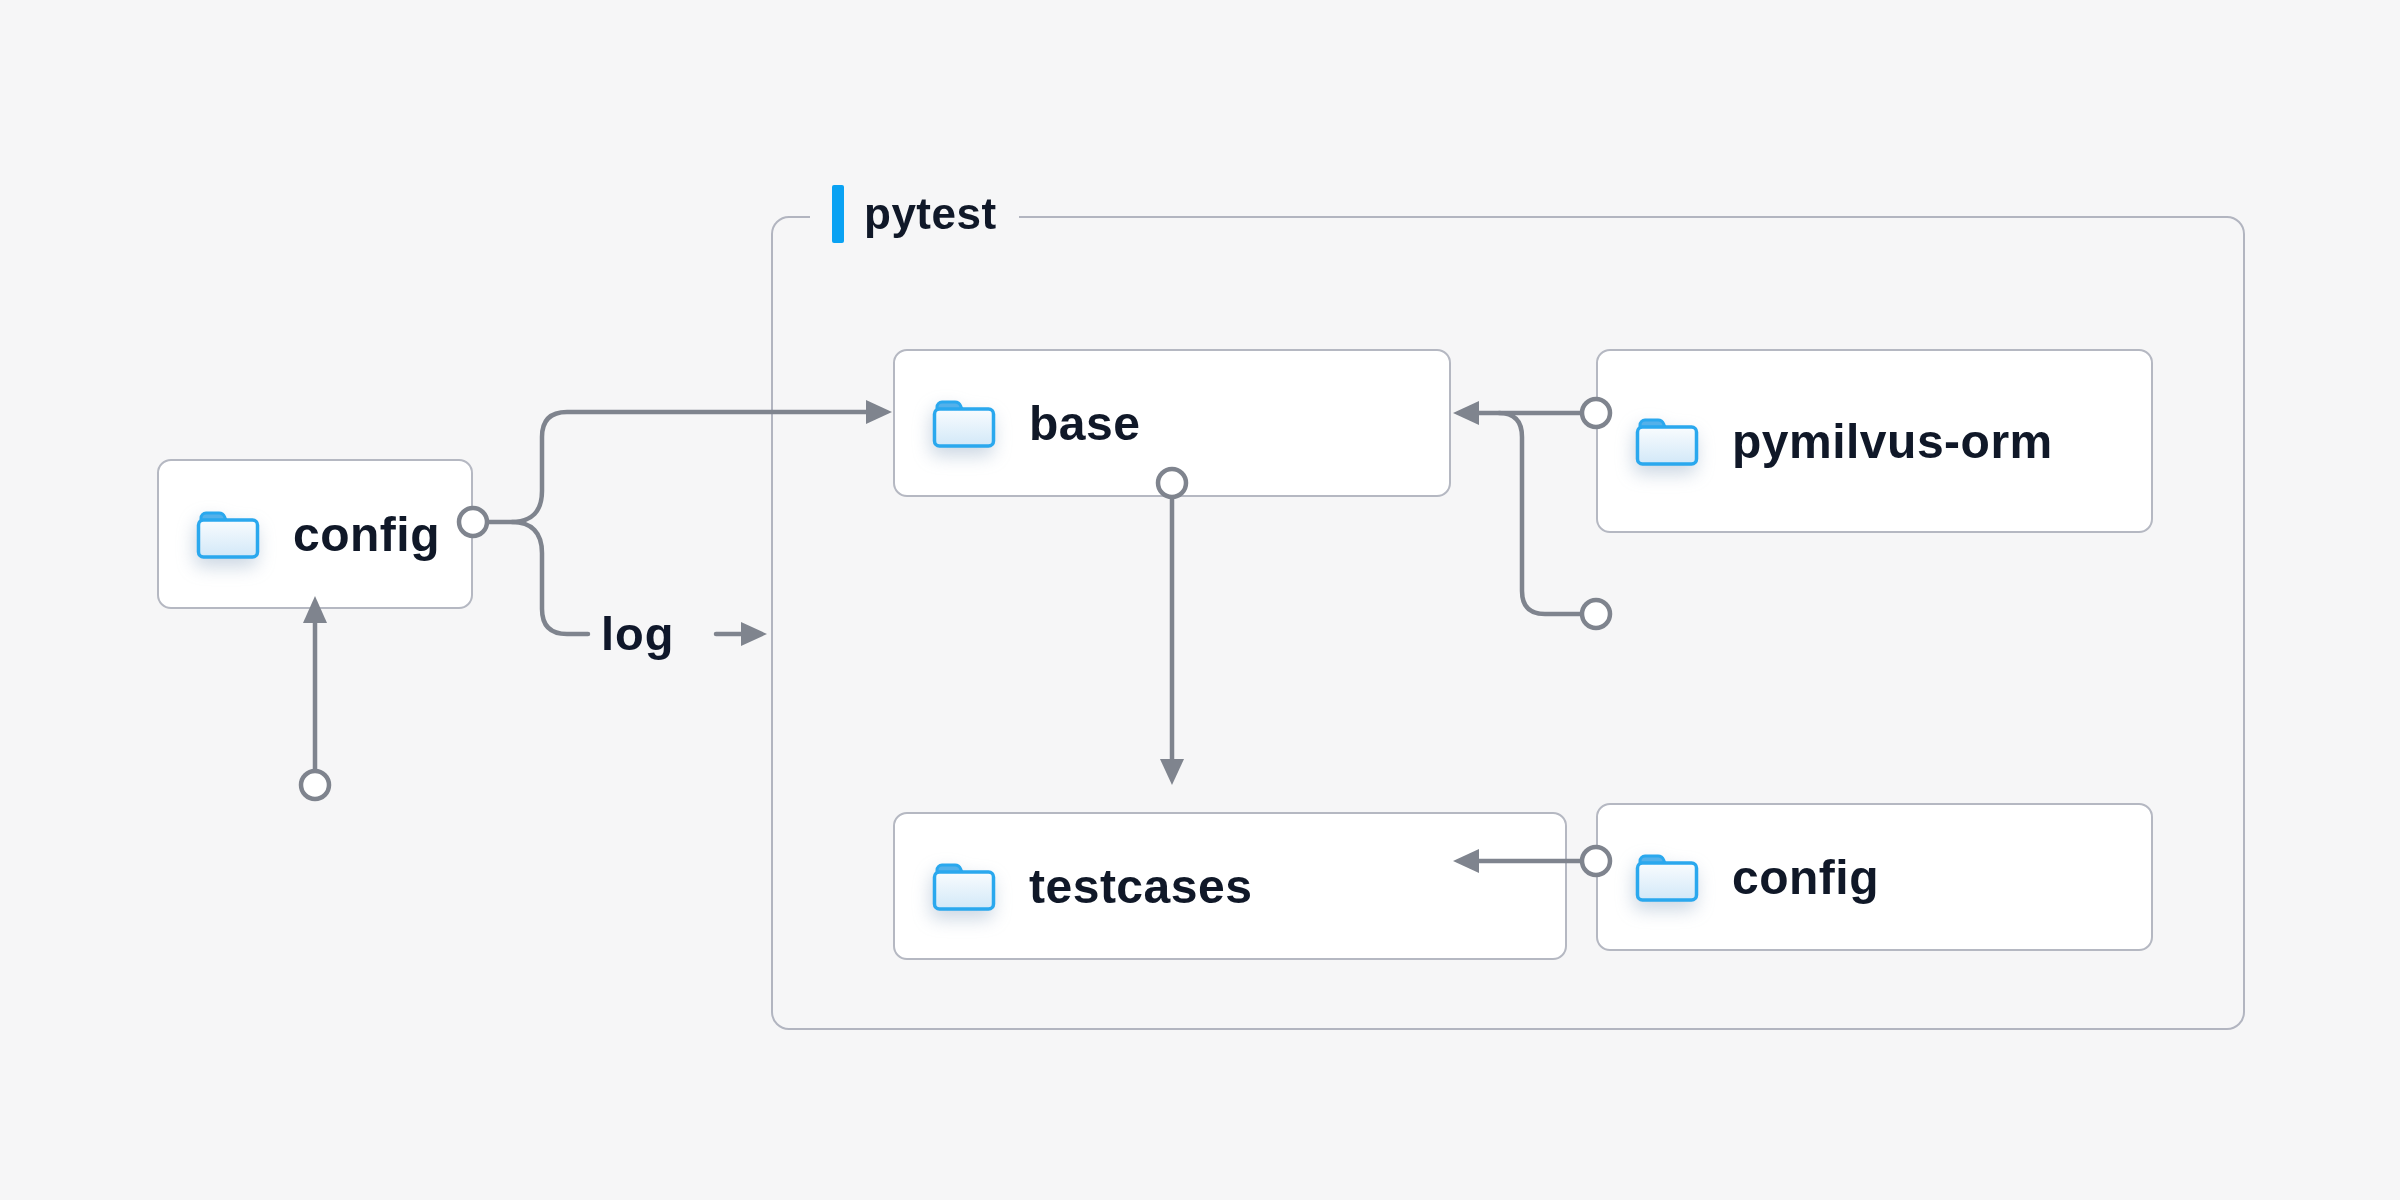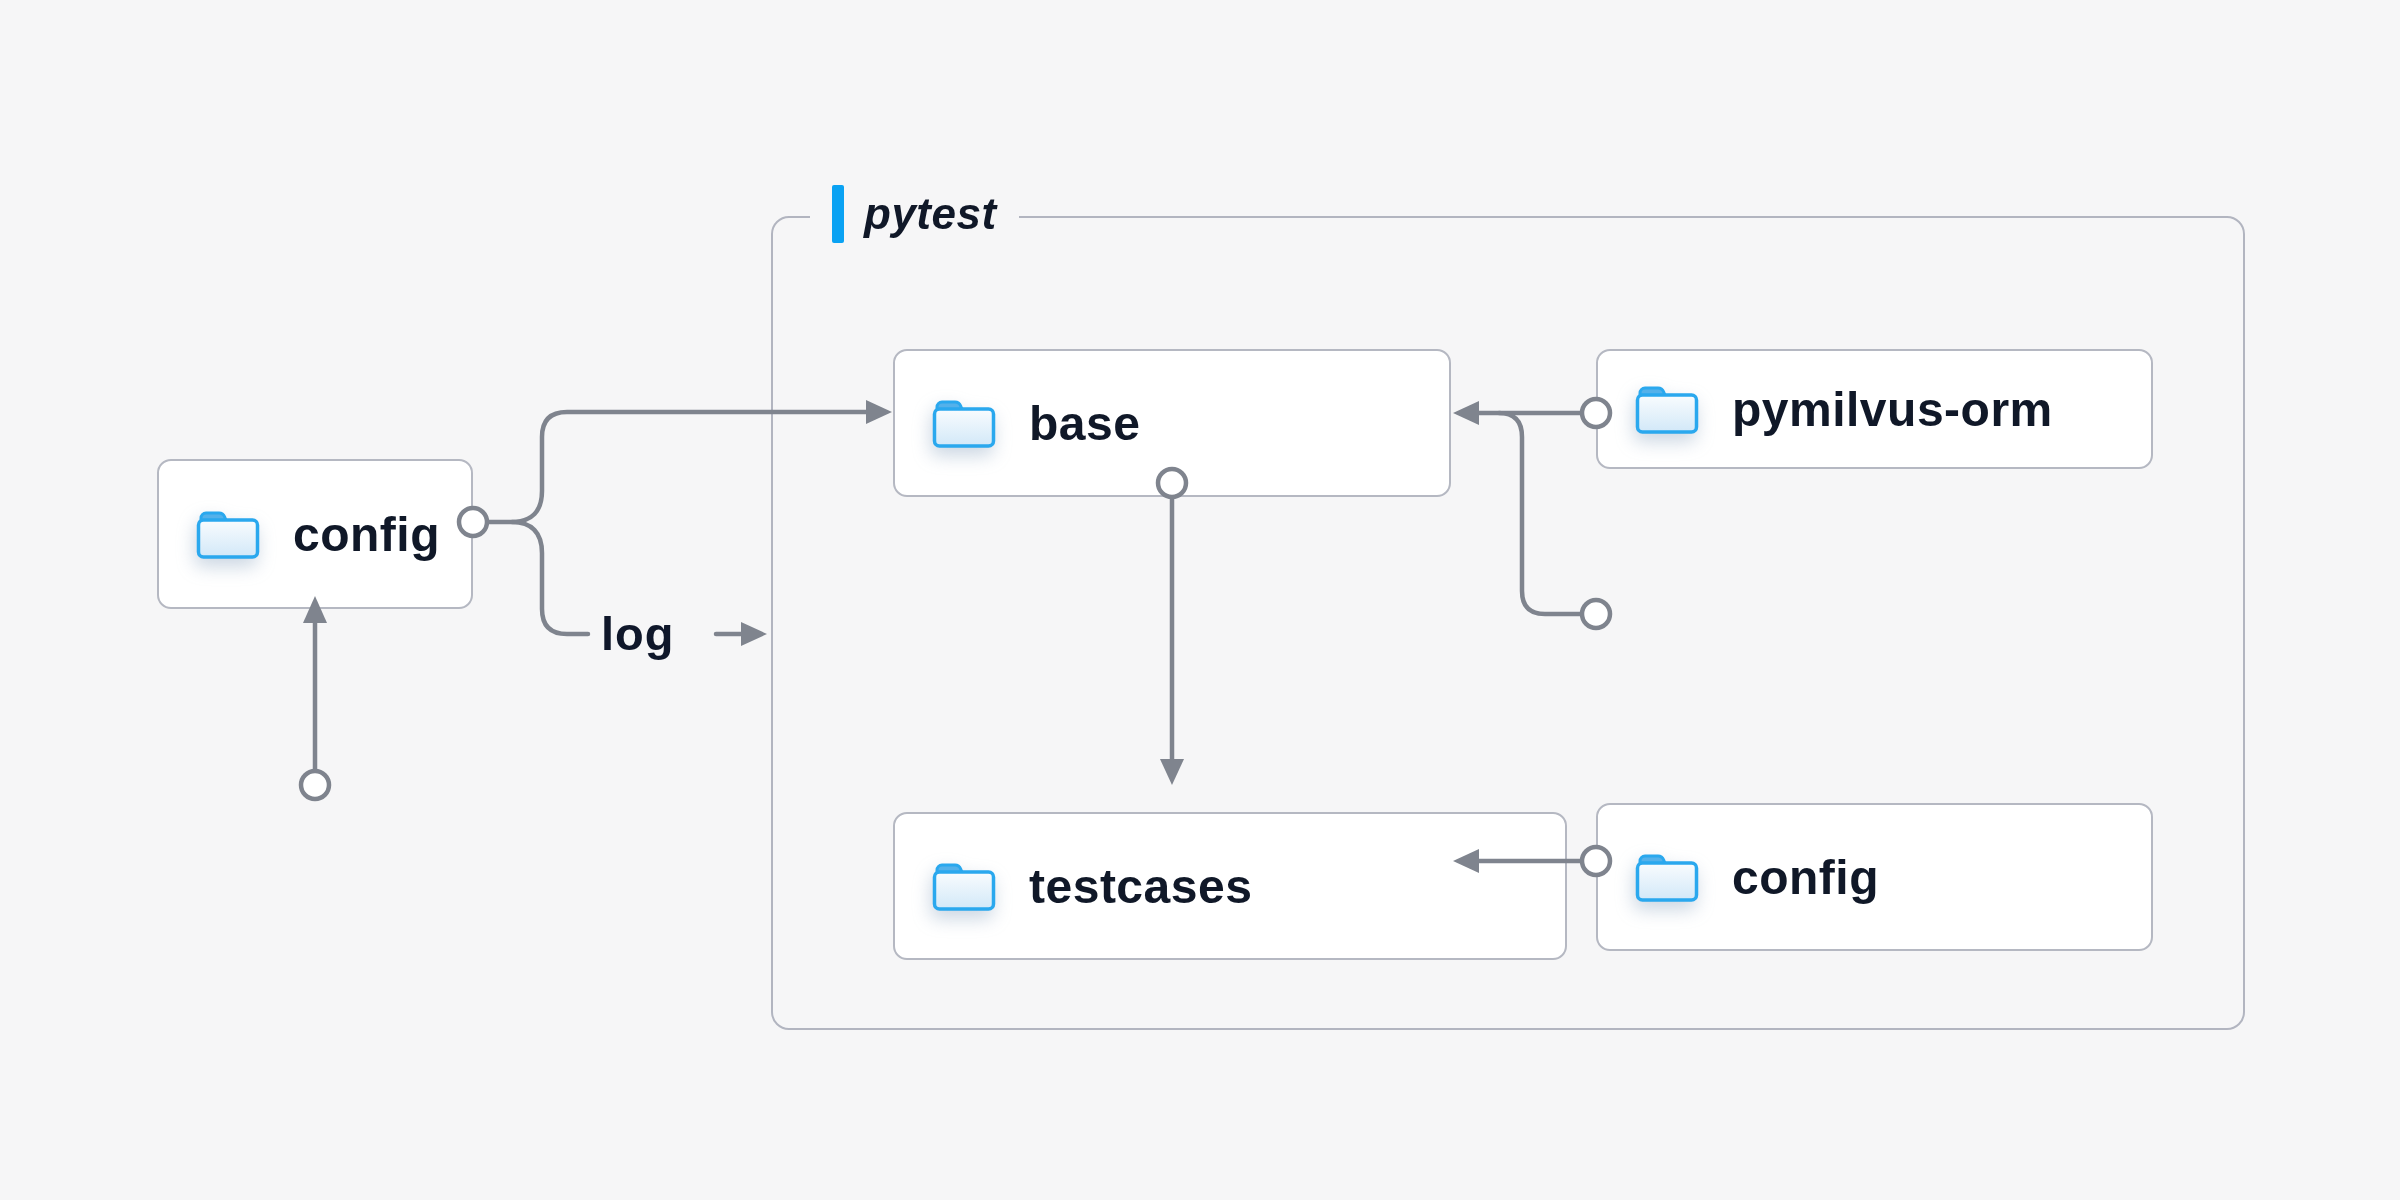--- a/index.html
+++ b/index.html
@@ -16,21 +16,21 @@
   }
   .group-label {
     position:absolute; left:810px; top:182px; height:64px; z-index:3;
     display:flex; align-items:center; gap:20px;
     background:#f6f6f7; padding:0 22px;
   }
   .group-label .bar {
     width:12px; height:58px; border-radius:2px; background:#0aa2f3;
   }
   .group-label .txt {
-    font-size:44px; font-weight:700; color:#101828; letter-spacing:0.5px;font-style:italic;
+    font-size:44px; font-weight:700; color:#101828; letter-spacing:0.5px;
   }
   
   .node {
     position:absolute; z-index:1; background:#ffffff;
     border:2px solid #b5b8c2; border-radius:14px;
     display:flex; align-items:center; padding-left:36px; gap:32px;margin-top:16px;
   }
   .node-label {
     font-size:48px; font-weight:700; color:#101828; letter-spacing:0.5px;
     white-space:nowrap;
@@ -75,21 +75,21 @@
 
 
   <div class="node" style="left:893px;top:333px;width:558px;height:148px">
     <svg class="folder" viewBox="0 0 66 52">
       <path d="M6 18 v-8 a5 5 0 0 1 5 -5 h13 a6 6 0 0 1 5.6 3.8 l3.6 9.2 z" fill="#54b1ea" stroke="#2aa8ee" stroke-width="3"></path>
       <rect x="3.5" y="12" width="59" height="37" rx="5" fill="url(#folderGrad)" stroke="#2aa8ee" stroke-width="3.5"></rect>
     </svg>
     <span class="node-label">base</span>
   </div>
 
-  <div class="node" style="left:1596px;top:333px;width:557px;height:120px">
+  <div class="node" style="left:1596px;top:333px;width:557px;height:184px">
     <svg class="folder" viewBox="0 0 66 52">
       <path d="M6 18 v-8 a5 5 0 0 1 5 -5 h13 a6 6 0 0 1 5.6 3.8 l3.6 9.2 z" fill="#54b1ea" stroke="#2aa8ee" stroke-width="3"></path>
       <rect x="3.5" y="12" width="59" height="37" rx="5" fill="url(#folderGrad)" stroke="#2aa8ee" stroke-width="3.5"></rect>
     </svg>
     <span class="node-label">pymilvus-orm</span>
   </div>
 
 
   <div class="node" style="left:893px;top:796px;width:674px;height:148px">
     <svg class="folder" viewBox="0 0 66 52">

